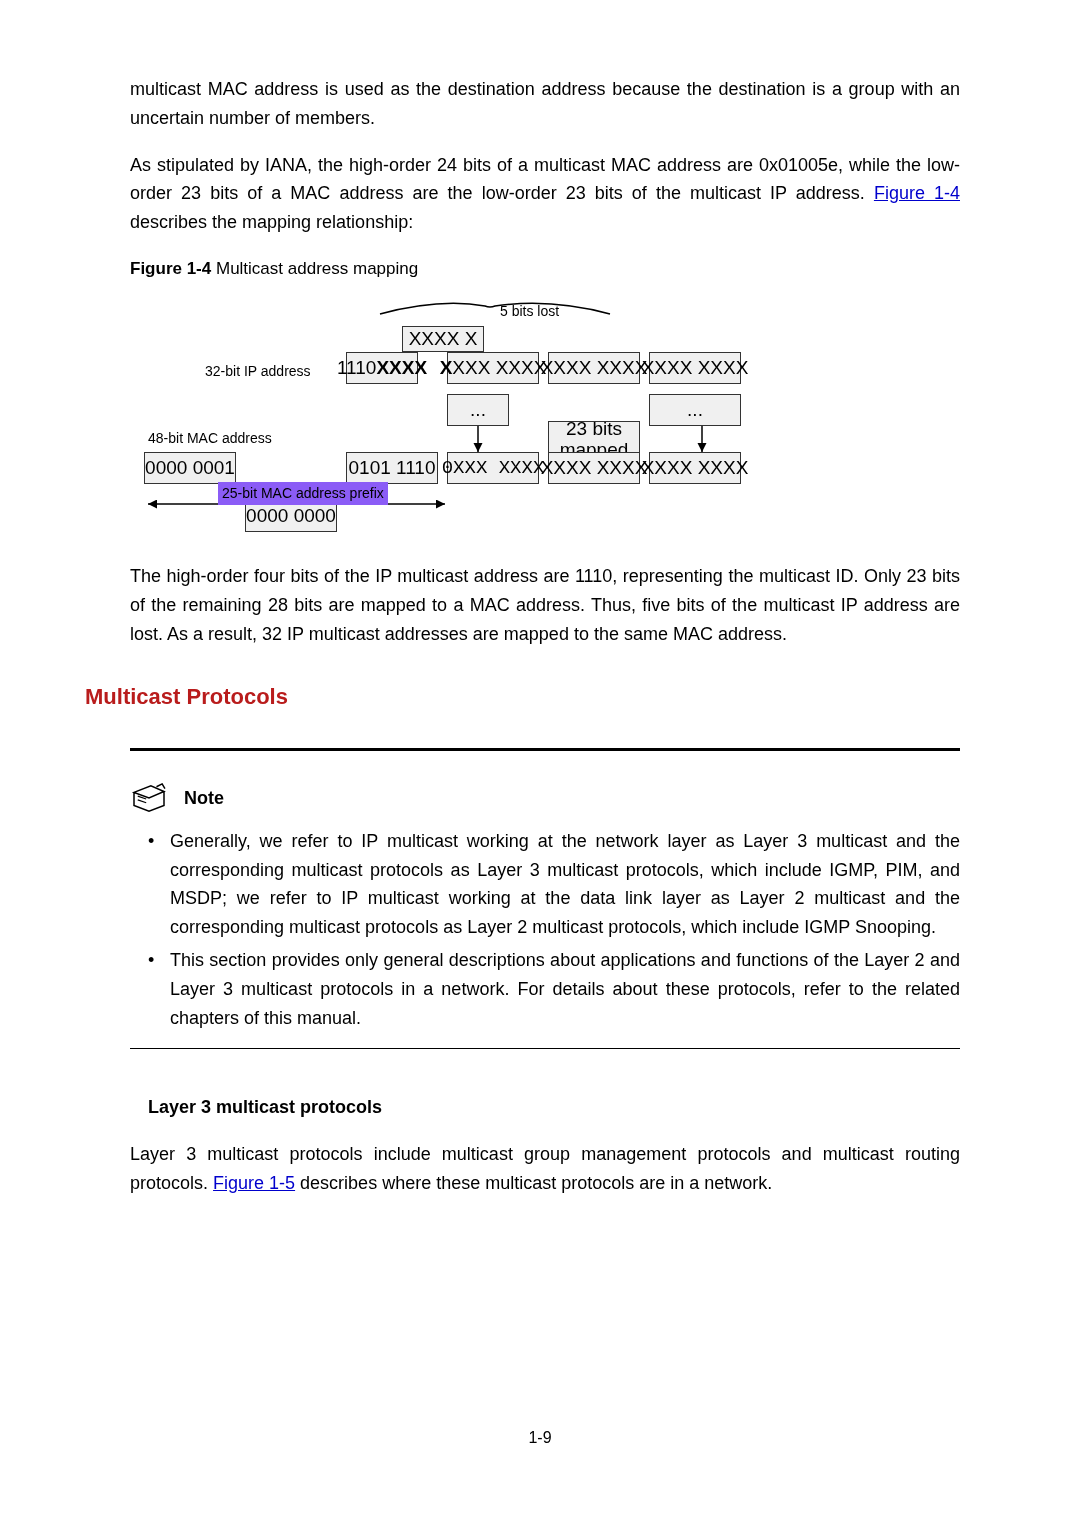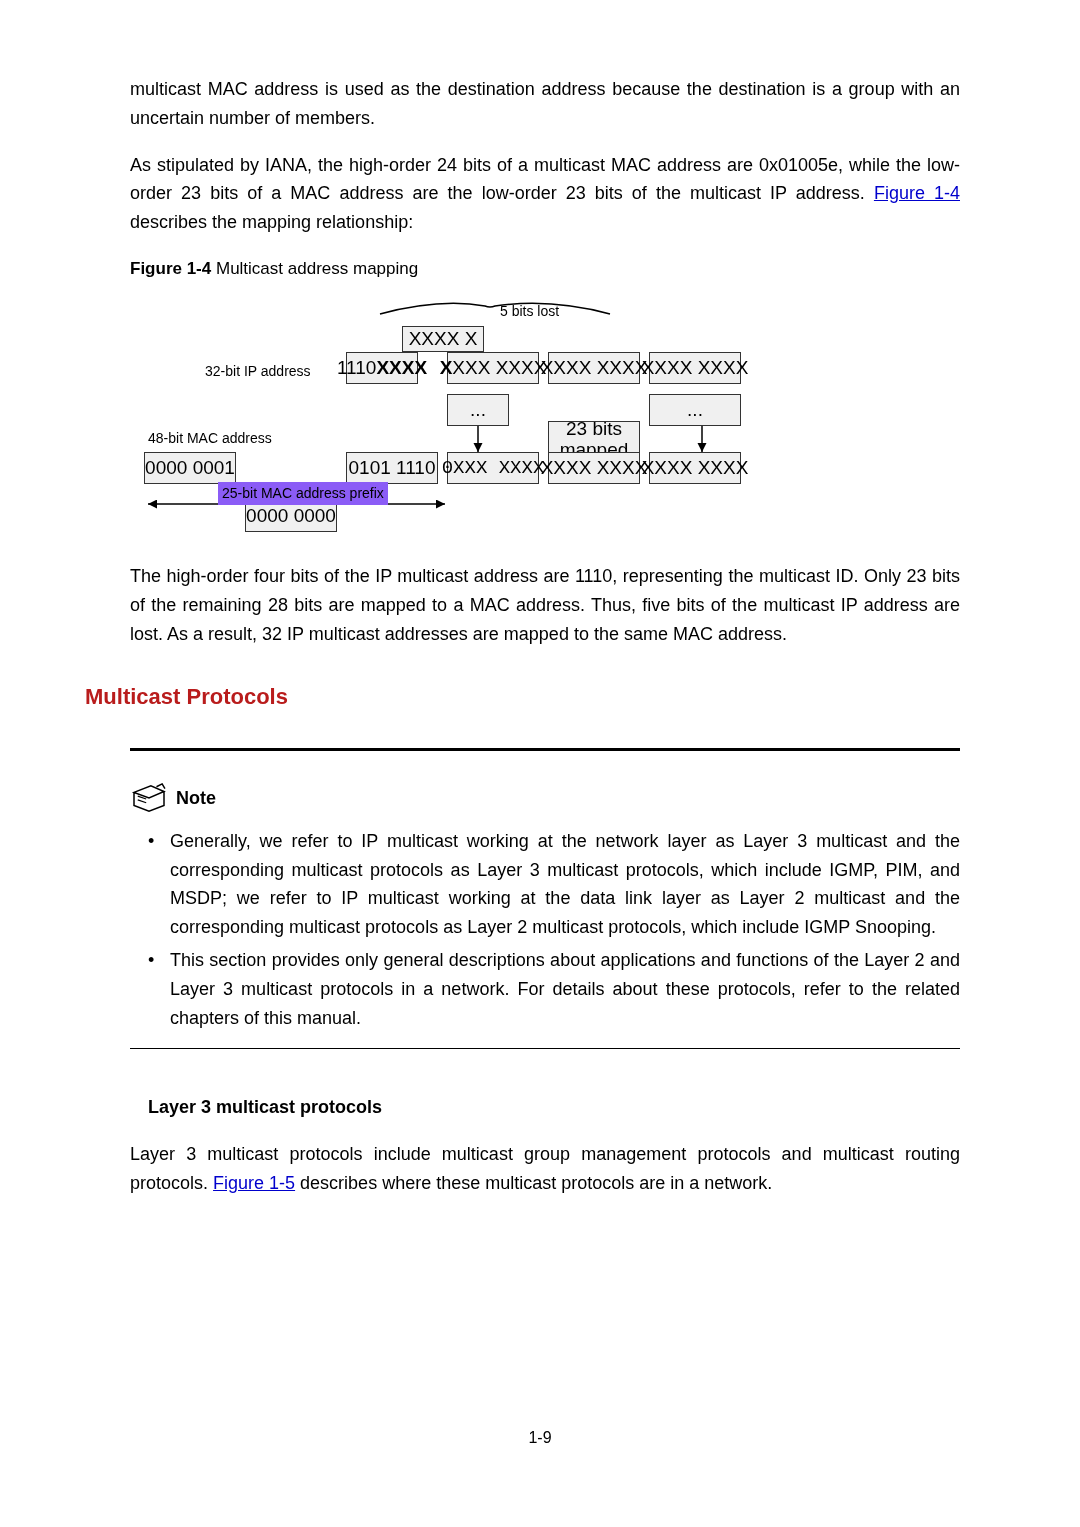--- a/index.html
+++ b/index.html
@@ -40,21 +40,21 @@
       padding: 0 4px;
       white-space: nowrap;
     }
     .dlabel { position: absolute; font-size: 14px; white-space: nowrap; }
     .svg-overlay { position: absolute; top:0; left:0; width:700px; height:240px; pointer-events:none; }
     .heading2 { color: #b91c1c; font-size: 22px; font-weight: bold; margin-top: 30px; margin-bottom: 22px; margin-left: -45px; }
     .heading3 { color: #000000; font-size: 18px; font-weight: bold; margin-top: 44px; margin-bottom: 18px; margin-left: 18px; }
     .note-block { margin-top: 34px; }
     .note-rule-thick { border: none; border-top: 3px solid #000; }
     .note-rule-thin  { border: none; border-top: 1.5px solid #000; }
-    .note-head { display:flex; align-items:flex-end; gap:8px; margin: 32px 0 14px 0; }
+    .note-head { display:flex; align-items:flex-end; gap:16px; margin: 32px 0 14px 0; }
     .note-head svg { width: 38px; height: 30px; }
     .note-list { list-style: none; padding-left: 18px; }
     .note-list li { position: relative; padding-left: 22px; text-align: justify; margin-bottom: 4px; }
     .note-list li::before { content: "\2022"; position: absolute; left: 0; top: 0; font-size: 18px; }
     .page-num { position:absolute; left:0; right:0; bottom: 76px; text-align:center; font-size: 16px; }
   </style>
 </head>
 <body>
 
 <div class="page-content">

